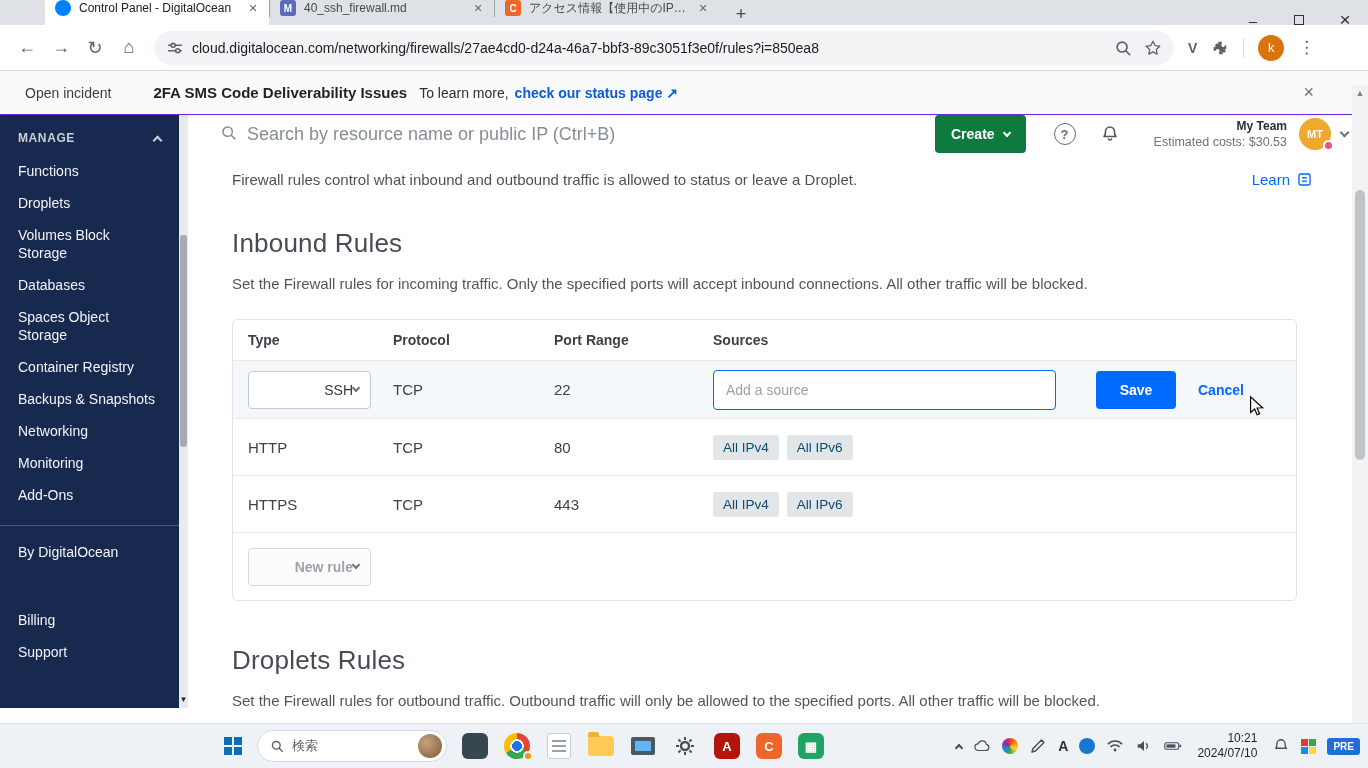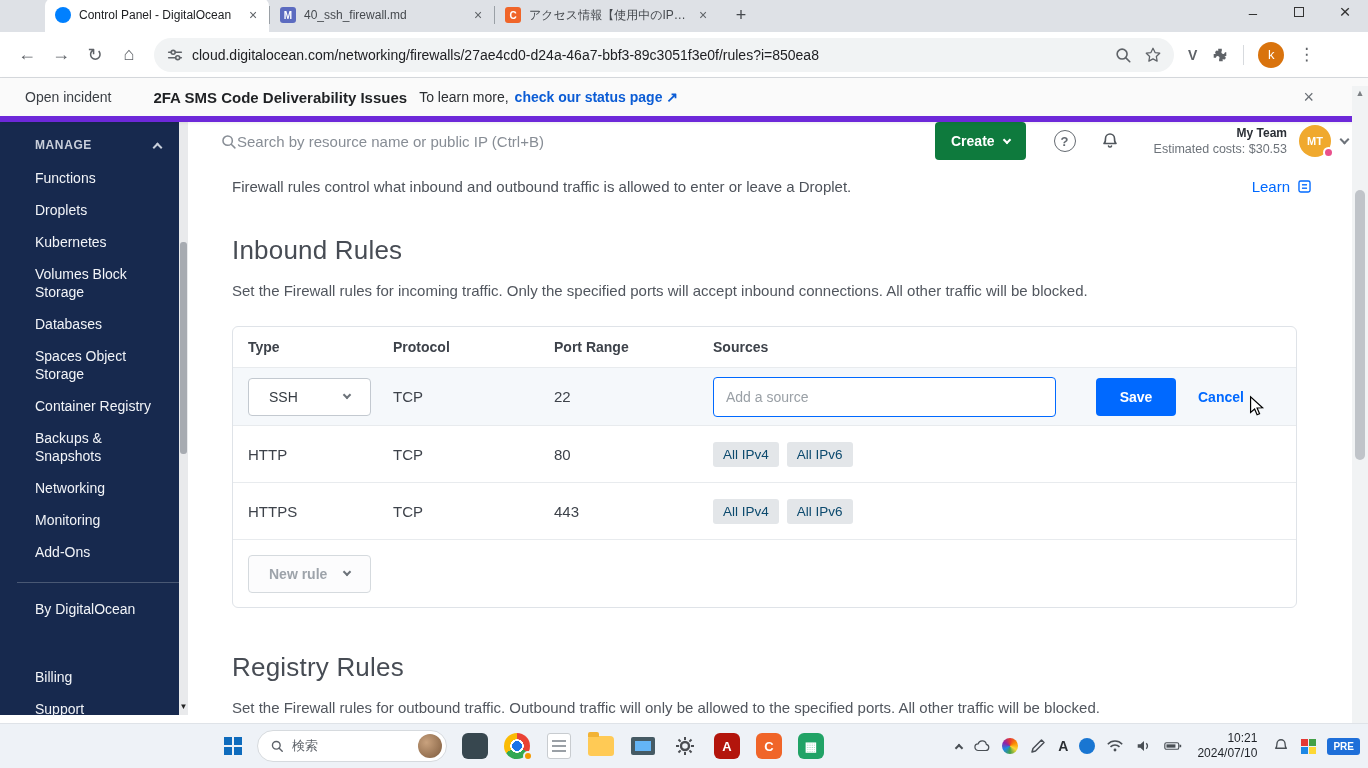--- a/index.html
+++ b/index.html
@@ -1,21 +1,21 @@
 <!DOCTYPE html>
 <html><head>
 <meta charset="utf-8">
 <style>
   * { box-sizing: border-box; margin: 0; padding: 0; }
   html,body { width:1368px; height:768px; }
   body { font-family:"Liberation Sans", sans-serif; background:#fff; }
   .screen { position:relative; width:1368px; height:768px; overflow:hidden; background:#fff; }
 
   
-  .tabstrip { height:32px; background:#dee1e6; display:flex; align-items:flex-end; }
+  .tabstrip { height:25px; background:#dee1e6; display:flex; }
   .tabs { display:flex; align-items:flex-end; margin-left:45px; }
   .tab { width:224px; height:34px; display:flex; align-items:center; gap:8px; padding:0 8px 0 10px; border-radius:8px 8px 0 0; color:#45494e; font-size:12px; position:relative; }
   .tab.active { background:#fff; color:#202124; }
   .tab .title { flex:1; white-space:nowrap; overflow:hidden; text-overflow:ellipsis; }
   .tab .close { width:16px; height:16px; border-radius:50%; display:flex; align-items:center; justify-content:center; font-size:14px; color:#5f6368; }
   .favicon { width:16px; height:16px; border-radius:3px; flex:0 0 16px; display:flex; align-items:center; justify-content:center; font-size:10px; font-weight:bold; color:#fff; }
   .fav-do { background:#0080ff; border-radius:50%; }
   .fav-md { background:#5c6bc0; }
   .fav-c  { background:#f06529; }
   .tabsep { width:1px; height:18px; background:#9aa0a6; margin-bottom:8px; }
@@ -29,47 +29,47 @@
   .omnibox { flex:1; max-width:1020px; height:34px; background:#f1f3f4; border-radius:17px; display:flex; align-items:center; padding:0 12px; margin:0 8px; color:#5f6368;justify-content:flex-end; }
   .omnibox .url { font-size:14px; color:#202124; margin-left:8px; flex:1; white-space:nowrap; overflow:hidden; }
   .omni-ic { width:18px; height:18px; color:#5f6368; }
   .tb-right { display:flex; align-items:center; gap:14px; margin-left:6px; }
   .ext-v { font-weight:bold; color:#5f6368; font-size:14px; }
   .tb-divider { width:1px; height:20px; background:#d7dade; }
   .profile-dot { width:26px; height:26px; border-radius:50%; background:#d9730d; color:#fff; font-size:13px; display:flex; align-items:center; justify-content:center; }
   .kebab { font-size:17px; color:#5f6368; }
 
   
-  .banner { height:44px; background:#fafafa; border-bottom:6px solid #6d28d9; display:flex; align-items:center; padding:0 28px 0 25px; font-size:14px; color:#2c2f33; box-shadow:0 1px 3px rgba(0,0,0,.08); position:relative; z-index:2; }
+  .banner { height:44px; background:#fafafa; border-bottom:1px solid #6d28d9; display:flex; align-items:center; padding:0 28px 0 25px; font-size:14px; color:#2c2f33; box-shadow:0 1px 3px rgba(0,0,0,.08); position:relative; z-index:2; }
   .banner .label { color:#3a3e44; }
   .banner .btitle { font-weight:bold; margin-left:42px; color:#1f2124; font-size:15px; }
   .banner .btext { margin-left:12px; }
   .banner .blink { margin-left:6px; color:#0b5cd5; font-weight:bold; }
   .banner .bclose { margin-left:auto; font-size:18px; color:#6b7076; }
 
   
   .app-body { display:flex; height:593px; position:relative; }
 
-  .sidebar { width:179px; background:#17294e; color:#eef1f6; padding-top:10px; flex:0 0 179px;padding-left:17px; }
+  .sidebar { width:179px; background:#17294e; color:#eef1f6; padding-top:10px; flex:0 0 179px; }
   .sb-head { display:flex; align-items:center; justify-content:space-between; padding:6px 18px 10px; font-size:12px; letter-spacing:.6px; color:#c9cfdb; font-weight:bold; }
   .sb-item { font-size:14px; padding:7px 18px; line-height:18px; color:#f2f4f8; }
   .sb-div { border-top:1px solid rgba(255,255,255,.22); margin-top:14px; }
   .sb-footlabel { padding:18px 18px 6px; font-size:14px; color:#f2f4f8; }
   .sb-foot-gap { height:38px; }
   .chev { display:inline-block; width:7px; height:7px; border-right:2px solid currentColor; border-bottom:2px solid currentColor; transform:rotate(45deg); }
   .chev.up { transform:rotate(-135deg); margin-top:4px; }
 
   .sb-scroll { width:9px; background:#e9eaec; position:relative; flex:0 0 9px; }
   .sb-thumb { position:absolute; left:1px; width:7px; top:120px; height:212px; background:#a7abb1; border-radius:3px; }
   .sb-downarrow { position:absolute; bottom:4px; left:0; width:9px; text-align:center; font-size:8px; color:#222; }
 
   .main { flex:1; display:flex; flex-direction:column; background:#fff; min-width:0; }
 
   .app-topbar { height:70px; display:flex; align-items:center; padding:0 20px 0 32px; background:#fff; }
-  .gsearch { display:flex; align-items:flex-end; flex:1; color:#878d95; font-size:15px; }
+  .gsearch { display:flex; align-items:flex-start; gap:10px; flex:1; color:#878d95; font-size:18px; }
   .create-btn { background:#0e7a3d; color:#fff; font-size:14px; font-weight:bold; height:38px; padding:0 16px; border-radius:4px; display:flex; align-items:center; gap:9px; margin-right:28px; }
   .create-btn .chev { width:6px; height:6px; border-color:#fff; }
   .help-circ { width:22px; height:22px; border:1.6px solid #646a71; border-radius:50%; color:#646a71; font-size:13px; font-weight:bold; display:flex; align-items:center; justify-content:center; margin-right:24px; }
   .bell-ic { color:#50565c; margin-right:34px; width:20px; height:20px; }
   .team { text-align:right; margin-right:12px; }
   .team .tname { font-size:12px; font-weight:bold; color:#2a2f36; }
   .team .tcost { font-size:12.5px; color:#6d737a; margin-top:2px; }
   .avatar-mt { width:32px; height:32px; border-radius:50%; background:#f0a92e; color:#fff; font-size:11px; font-weight:bold; display:flex; align-items:center; justify-content:center; position:relative; margin-right:10px; }
   .avatar-mt .minidot { position:absolute; right:-3px; bottom:-1px; width:11px; height:11px; border-radius:50%; background:#e9508c; border:2px solid #fff; }
   .team-chev { color:#6d737a; }
@@ -83,21 +83,21 @@
 
   .rules-table { margin-top:27px; border:1px solid #dfe3e8; border-radius:6px; width:1065px; }
   .trow { display:flex; align-items:center; }
   .thead { height:40px; font-size:14px; font-weight:bold; color:#3d424a; }
   .c-type { width:160px; padding-left:15px; }
   .c-proto { width:161px; }
   .c-port { width:159px; }
   .c-src { flex:1; display:flex; align-items:center; }
   .c-act { width:200px; display:flex; align-items:center; justify-content:flex-start; gap:22px; padding-right:14px; }
   .editrow { background:#f5f8fb; height:58px; border-top:1px solid #e8ebee; font-size:15px; color:#3d424a; }
-  .sel { width:123px; height:38px; background:#fff; border:1px solid #c3c9d0; border-radius:4px; display:flex; align-items:center; justify-content:space-between; padding:0 20px; font-size:14px; color:#353b42; }
+  .sel { width:123px; height:38px; background:#fff; border:1px solid #c3c9d0; border-radius:4px; display:flex; align-items:center; justify-content:flex-end; padding:0 11px; font-size:14px; color:#353b42; }
   .sel .chev { width:6px; height:6px; color:#6d737a; margin-top:-3px; }
   .src-input { width:343px; height:40px; border:1.5px solid #0069ff; border-radius:4px; padding:0 12px; font-size:14px; color:#202124; outline:none; font-family:"Liberation Sans", sans-serif; }
   .src-input::placeholder { color:#9aa0a6; }
   .save-btn { width:80px; height:38px; background:#0069ff; color:#fff; font-size:14px; font-weight:bold; border:none; border-radius:4px; }
   .cancel-link { color:#0069ff; font-size:14px; font-weight:bold; }
   .datarow { height:57px; border-top:1px solid #e8ebee; font-size:15px; color:#3d424a; }
   .chip { background:#e3e6e9; color:#0c4a6e; font-size:13.5px; padding:5px 10px; border-radius:3px; margin-right:8px; }
   .newrulerow { height:68px; border-top:1px solid #e8ebee;font-weight:bold; }
   .sel.disabled { color:#9da3aa; border-color:#d5dade; background:#fcfcfd; }
   .page-scroll-full { position:absolute; right:0; top:86px; width:16px; height:637px; background:#f1f3f4; z-index:3; }
@@ -212,21 +212,20 @@
   </div>
 
   <div class="app-body">
     <aside class="sidebar">
       <div class="sb-head">
         <span>MANAGE</span>
         <span class="chev up"></span>
       </div>
       <div class="sb-item">Functions</div>
       <div class="sb-item">Droplets</div>
-      <div class="sb-item">Kubernetes</div>
       <div class="sb-item">Volumes Block Storage</div>
       <div class="sb-item">Databases</div>
       <div class="sb-item">Spaces Object Storage</div>
       <div class="sb-item">Container Registry</div>
       <div class="sb-item">Backups &amp; Snapshots</div>
       <div class="sb-item">Networking</div>
       <div class="sb-item">Monitoring</div>
       <div class="sb-item">Add-Ons</div>
       <div class="sb-div"></div>
       <div class="sb-footlabel">By DigitalOcean</div>
@@ -265,21 +264,21 @@
         </div>
         <div class="avatar-mt">
             <span>MT</span>
             <span class="minidot"></span>
           </div>
         <span class="chev team-chev" style="margin-top:-3px;"></span>
       </div>
 
       <div class="content">
         <div class="intro-row">
-          <span>Firewall rules control what inbound and outbound traffic is allowed to enter or leave a Droplet.</span>
+          <span>Firewall rules control what inbound and outbound traffic is allowed to status or leave a Droplet.</span>
           <span class="learn">
             <span>Learn</span>
             <svg class="svgic" viewBox="0 0 20 20">
                 <rect x="3.5" y="3.5" width="13" height="13" rx="2" fill="none" stroke="currentColor" stroke-width="1.6"></rect>
                 <line x1="7" y1="8" x2="13" y2="8" stroke="currentColor" stroke-width="1.6"></line>
                 <line x1="7" y1="12" x2="13" y2="12" stroke="currentColor" stroke-width="1.6"></line>
               </svg>
           </span>
         </div>
 
@@ -338,21 +337,21 @@
           <div class="trow newrulerow">
             <div class="c-type">
               <div class="sel disabled">
                 <span>New rule</span>
                 <span class="chev"></span>
               </div>
             </div>
           </div>
         </div>
 
-        <h2 class="sec-title" style="margin-top:44px;">Registry Rules</h2>
+        <h2 class="sec-title" style="margin-top:44px;">Droplets Rules</h2>
         <div class="sec-desc">Set the Firewall rules for outbound traffic. Outbound traffic will only be allowed to the specified ports. All other traffic will be blocked.</div>
       </div>
     </div>
   </div>
 
   <div class="page-scroll-full">
     <div class="ps-up">▲</div>
     <div class="ps-thumb"></div>
   </div>
 

